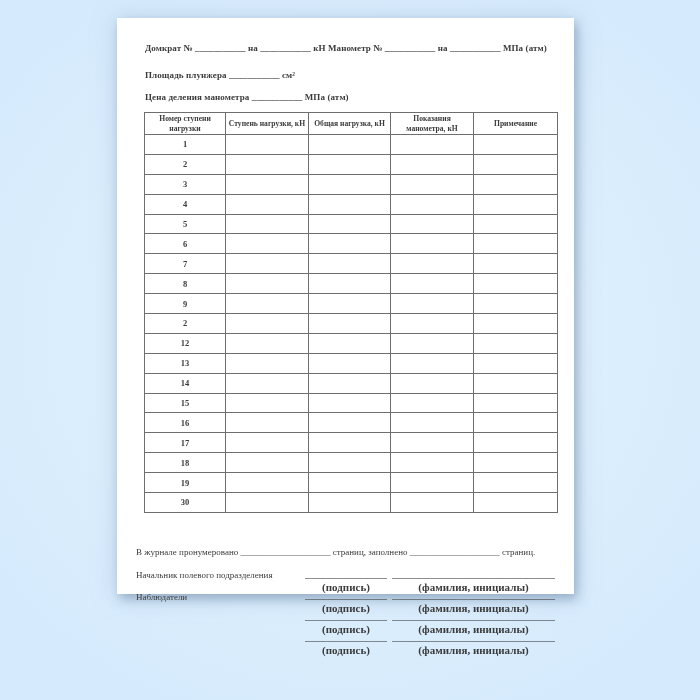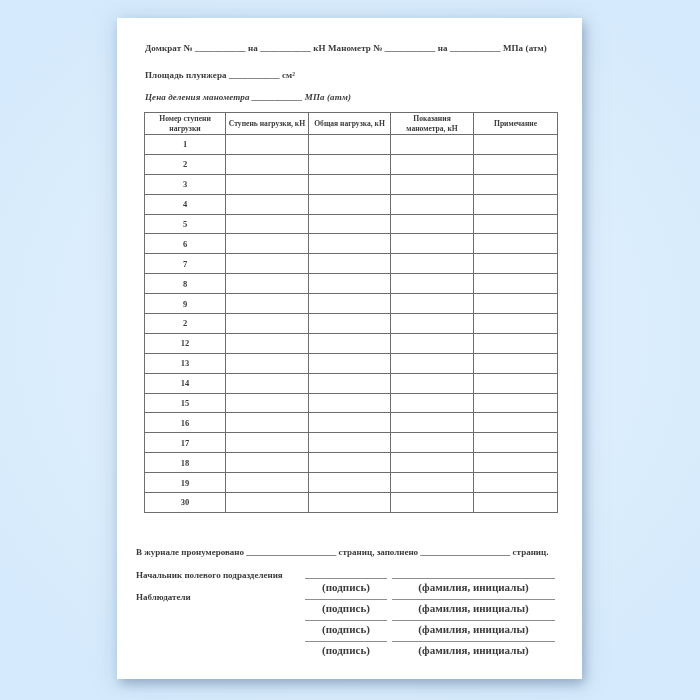--- a/index.html
+++ b/index.html
@@ -5,47 +5,46 @@
   html,body{margin:0;padding:0;}
   body{
     width:700px;height:700px;overflow:hidden;
     font-family:"Liberation Serif","DejaVu Serif",serif;
   }
   .scene{
     position:relative;width:700px;height:700px;
     background:radial-gradient(ellipse 62% 58% at 50% 48%, #eef6fe 0%, #ddeffd 55%, #d5eafc 100%);
   }
   .page{
-    position:absolute;left:117px;top:18px;width:457px;height:661px;
+    position:absolute;left:117px;top:18px;width:457px;height:576px;
     background:#ffffff;
     box-shadow:3px 5px 10px rgba(110,135,165,0.55), 0 2px 24px rgba(140,170,200,0.35);
-    padding-left:8px;
   }
   .tline{
     position:absolute;left:28px;white-space:nowrap;
     font-size:9px;font-weight:bold;color:#3b3b3b;letter-spacing:0.1px;
   }
-  #line1{top:25px;} #line2{top:52px;} #line3{top:74px;font-style:italic;}
+  #line1{top:25px;} #line2{top:52px;} #line3{top:74px;}
   table.loads{
     position:absolute;left:27px;top:94px;width:413px;
     border-collapse:collapse;table-layout:fixed;
   }
   table.loads th, table.loads td{
     border:1px solid #6e6e6e;padding:0 2px;color:#3b3b3b;
   }
   table.loads th{
     height:21px;font-size:7.6px;font-weight:bold;line-height:1.25;
     text-align:center;vertical-align:middle;border-bottom-width:1.6px;
   }
   table.loads td{
     height:18.9px;font-size:8.5px;font-weight:bold;text-align:center;vertical-align:middle;
   }
   .fline{
     position:absolute;left:19px;white-space:nowrap;
-    font-size:9px;font-weight:bold;color:#3b3b3b;text-align:center;
+    font-size:9px;font-weight:normal;color:#3b3b3b;text-align:center;
   }
   #journal-line{top:529px;}
   #chief-label{top:552px;}
   #observers-label{top:574px;}
   .stack{position:absolute;text-align:center;color:#3b3b3b;}
   .uline{
     display:block;height:11px;overflow:hidden;white-space:nowrap;
     font-size:9px;font-weight:bold;color:#4a4a4a;text-align:left;line-height:11px;
   }
   .caption{

